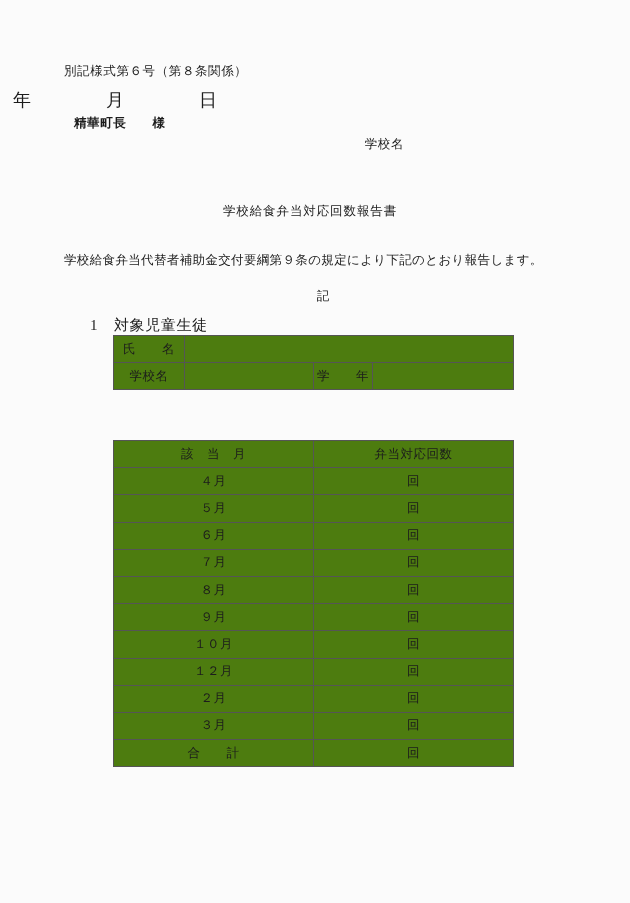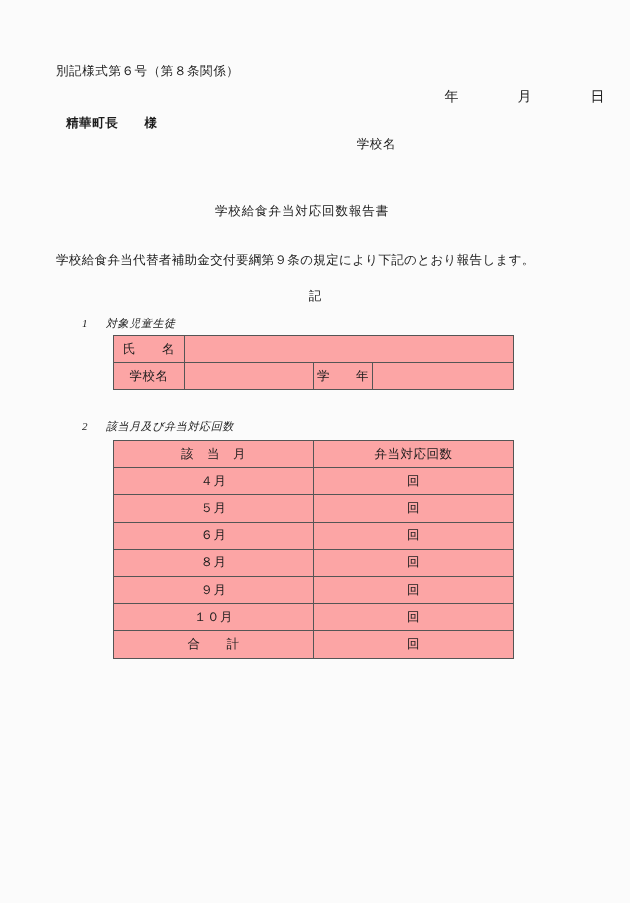--- a/index.html
+++ b/index.html
@@ -19,35 +19,35 @@
   }
 
   .page {
     position: relative;
     width: 630px;
     height: 903px;
     box-sizing: border-box;
   }
 
   
-  .abs { position: absolute; white-space: pre; }
+  .abs { position: absolute; white-space: pre; margin-left: 8px; }
 
   .form-no {
     left: 56px;
     top: 63px;
     font-size: 12.5px;
     letter-spacing: 0.6px;
   }
 
   .date-line {
-    left: 13px;
+    left: 5px;
     top: 88px;
     width: 592px;
-    text-align: right;
-    font-size: 14px;
+    text-align: left;
+    font-size: 18px;
     letter-spacing: 0.6px;
   }
 
   .addressee {
     left: 66px;
     top: 115px;
     font-size: 12.5px;
     letter-spacing: 0.6px;
     font-weight: bold;
   }
@@ -88,39 +88,38 @@
 
   .ki-mark {
     left: 0;
     top: 288px;
     width: 630px;
     text-align: center;
     font-size: 12.5px;
   }
 
   .section-heading {
-    font-size: 11px;
-    letter-spacing: 0.6px;
-    font-style: italic;
+    font-size: 15px;
+    letter-spacing: 0.6px;
   }
   .section-1 { left: 82px; top: 316px; }
   .section-2 { left: 82px; top: 419px; }
 
   .section-heading .sec-num {
     display: inline-block;
     width: 24px;
   }
 
   
   table.doc-table {
     position: absolute;
     border-collapse: collapse;
     table-layout: fixed;
     font-size: 12.5px;
-    background: #fca5a5;
+    background: #4d7c0f;
   }
   table.doc-table td {
     border: 1px solid #555;
     padding: 0;
     text-align: center;
     vertical-align: middle;
     font-weight: normal;
   }
 
   
@@ -178,21 +177,20 @@
       </tr>
       <tr>
         <td class="lbl-cell">学校名</td>
         <td></td>
         <td class="lbl-cell">学　　年</td>
         <td></td>
       </tr>
     </tbody>
   </table>
 
-  <div class="abs section-heading section-2"><span class="sec-num">2</span><span>該当月及び弁当対応回数</span></div>
 
   <table class="doc-table" id="table-months">
     <colgroup>
       <col style="width:200px">
       <col style="width:200px">
     </colgroup>
     <tbody id="months-tbody">
       <tr>
         <td class="month-cell">該　当　月</td>
         <td class="count-cell">弁当対応回数</td>
@@ -203,29 +201,45 @@
         </tr>
         <tr>
           <td class="month-cell">５月</td>
           <td class="count-cell">回</td>
         </tr>
         <tr>
           <td class="month-cell">６月</td>
           <td class="count-cell">回</td>
         </tr>
         <tr>
+          <td class="month-cell">７月</td>
+          <td class="count-cell">回</td>
+        </tr>
+        <tr>
           <td class="month-cell">８月</td>
           <td class="count-cell">回</td>
         </tr>
         <tr>
           <td class="month-cell">９月</td>
           <td class="count-cell">回</td>
         </tr>
         <tr>
           <td class="month-cell">１０月</td>
+          <td class="count-cell">回</td>
+        </tr>
+        <tr>
+          <td class="month-cell">１２月</td>
+          <td class="count-cell">回</td>
+        </tr>
+        <tr>
+          <td class="month-cell">２月</td>
+          <td class="count-cell">回</td>
+        </tr>
+        <tr>
+          <td class="month-cell">３月</td>
           <td class="count-cell">回</td>
         </tr>
         <tr>
           <td class="month-cell">合　　計</td>
           <td class="count-cell">回</td>
         </tr>
       </tbody>
   </table>
 
 </div>

